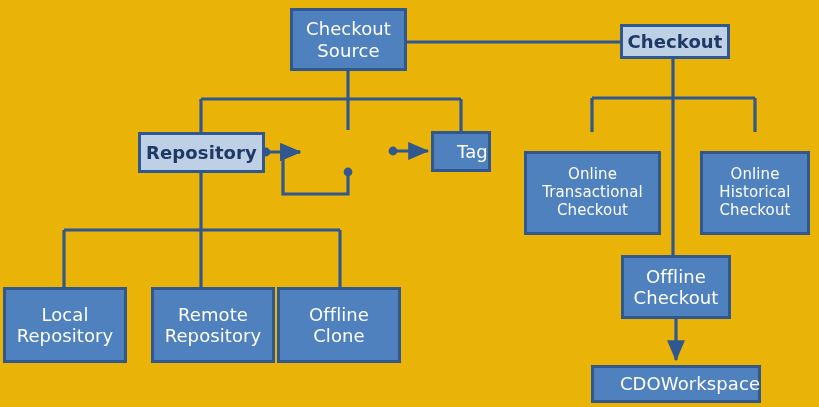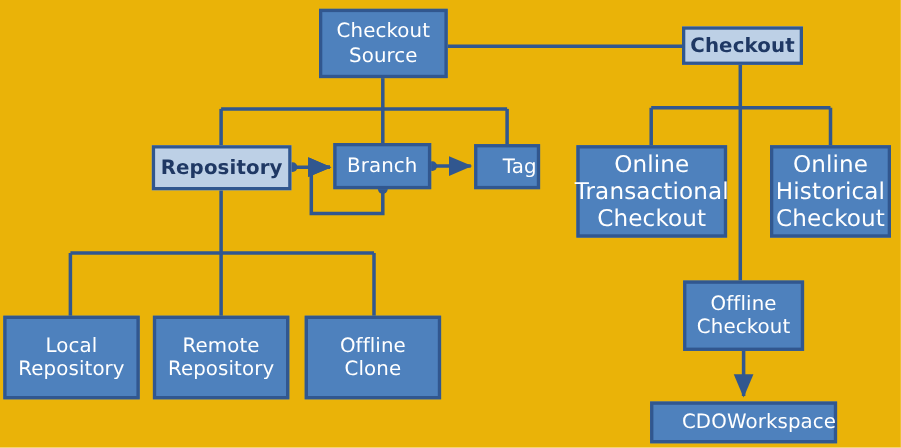--- a/index.html
+++ b/index.html
@@ -40,21 +40,22 @@
     letter-spacing: 0.1px;
     white-space: pre-line;
     z-index: 3;
   }
   .node.light {
     background: #BDD0E6;
     color: #1F3864;
     font-weight: bold;
   }
   .node.small-text {
-    font-size: 21px;
+    font-size: 15px;
+    margin-top: 19px;
   }
 </style>
 </head>
 <body>
 
 <div id="diagram-canvas">
 
   <svg id="connector-layer" width="819" height="407" viewBox="0 0 819 407" xmlns="http://www.w3.org/2000/svg">
     <defs>
       <marker id="arrowhead" markerWidth="7" markerHeight="7" refX="6.2" refY="3.2" orient="auto" markerUnits="strokeWidth">
@@ -101,39 +102,38 @@
     </g>
   </svg>
 
   <div class="node" style="left:290px; top:8px; width:117px; height:63px;">Checkout
 Source</div>
 
   <div class="node light" style="left:620px; top:24px; width:110px; height:35px;">Checkout</div>
 
   <div class="node light" style="left:138px; top:132px; width:127px; height:41px;">Repository</div>
 
-  <div class="node" style="left:303px; top:130px; width:89px; height:42px;">Branch</div>
 
   <div class="node" style="left:431px; top:131px; width:60px; height:41px;padding-left:23px;">Tag</div>
 
   <div class="node small-text" style="left:524px; top:132px; width:137px; height:84px;">Online
 Transactional
 Checkout</div>
 
   <div class="node small-text" style="left:700px; top:132px; width:110px; height:84px;">Online
 Historical
 Checkout</div>
 
   <div class="node" style="left:621px; top:255px; width:110px; height:64px;">Offline
 Checkout</div>
 
   <div class="node" style="left:591px; top:365px; width:170px; height:38px;padding-left:28px;">CDOWorkspace</div>
 
   <div class="node" style="left:3px; top:287px; width:124px; height:76px;">Local
 Repository</div>
 
-  <div class="node" style="left:139px; top:287px; width:124px; height:76px;">Remote
+  <div class="node" style="left:151px; top:287px; width:124px; height:76px;">Remote
 Repository</div>
 
   <div class="node" style="left:277px; top:287px; width:124px; height:76px;">Offline
 Clone</div>
 
 </div>
 
 </body></html>

